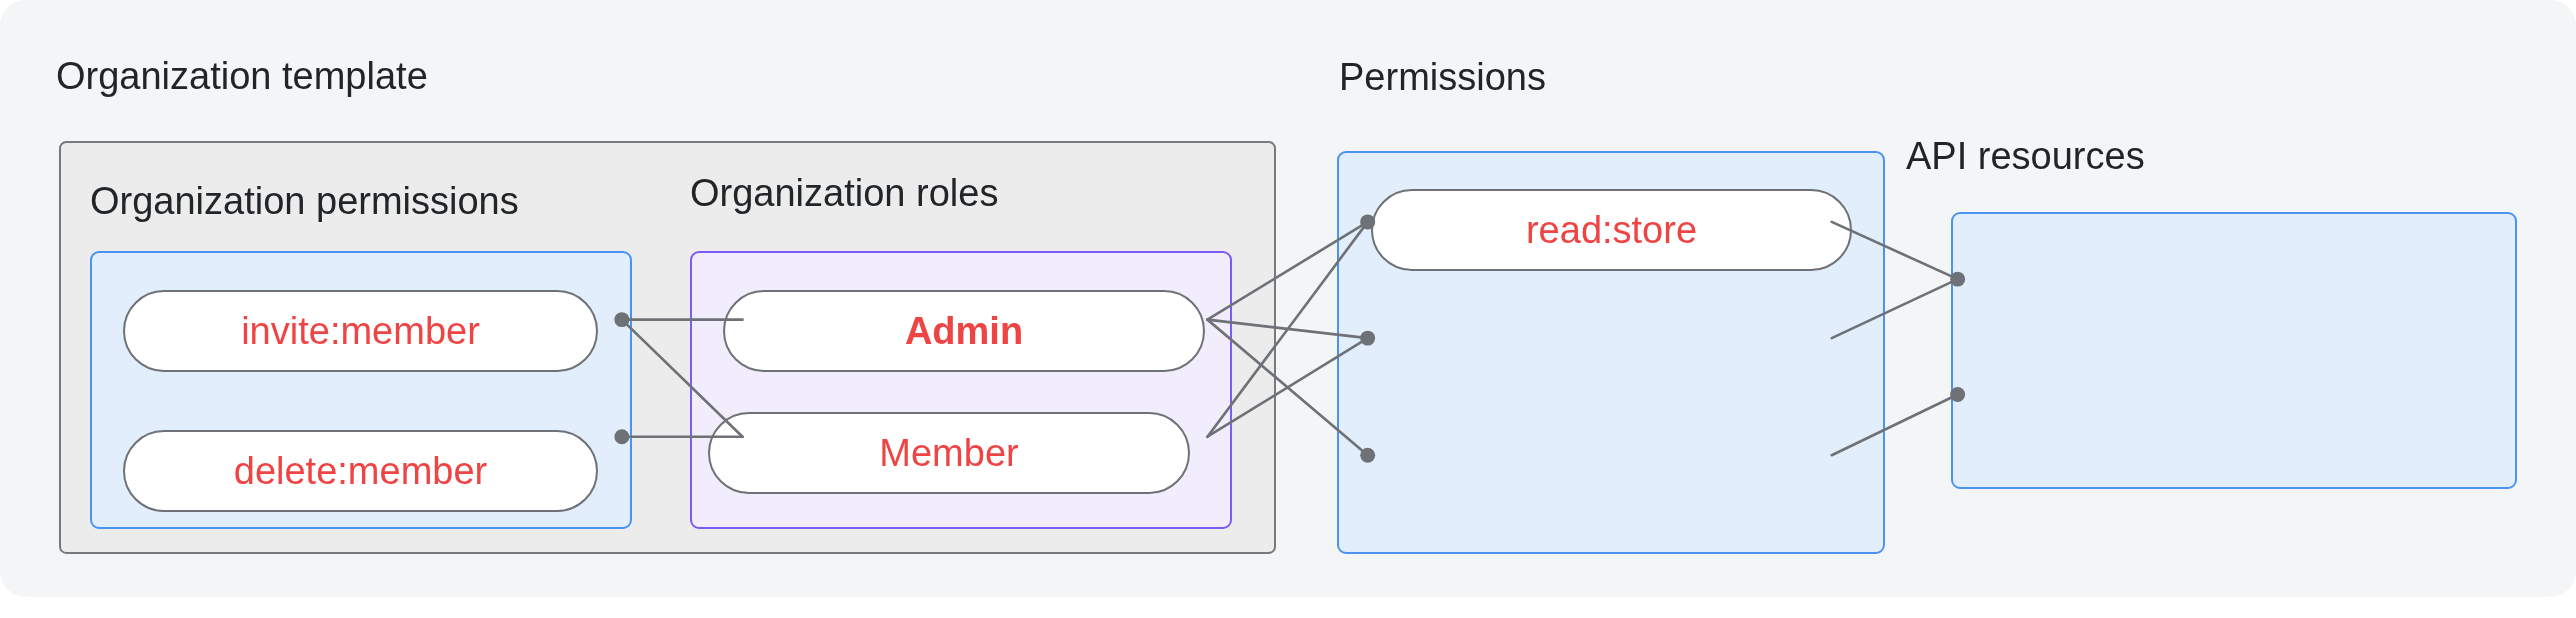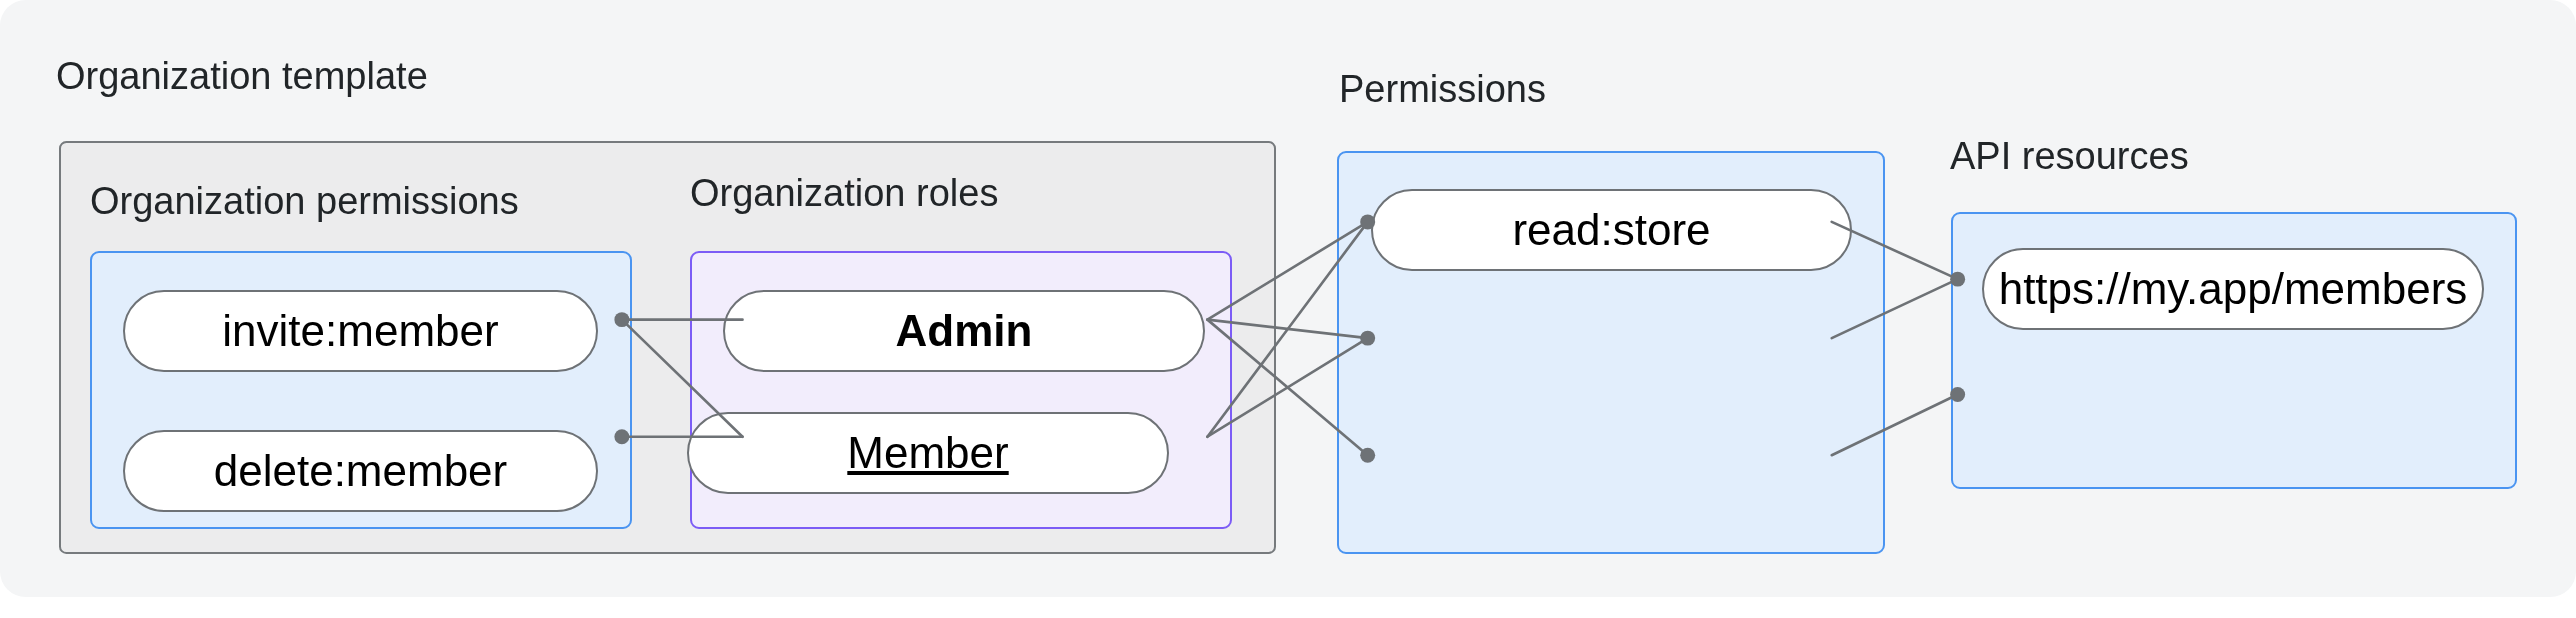--- a/index.html
+++ b/index.html
@@ -59,35 +59,35 @@
   .pill {
     position: absolute;
     box-sizing: border-box;
     height: 82px;
     background: #ffffff;
     border: 2.7px solid #6e7276;
     border-radius: 41px;
     display: flex;
     align-items: center;
     justify-content: center;
-    font-size: 44px;
+    font-size: 38px;
     font-weight: 400;
-    color: #000000;
+    color: #ef4444;
     white-space: nowrap;
   }
   #label-title            { left: 56px;   top: 57px;  }
   #label-org-permissions  { left: 90px;   top: 182px; }
   #label-org-roles        { left: 690px;  top: 174px; }
-  #label-permissions      { left: 1339px; top: 70px;  }
-  #label-api-resources    { left: 1950px; top: 137px; }
+  #label-permissions      { left: 1339px; top: 58px;  }
+  #label-api-resources    { left: 1906px; top: 137px; }
 
   #node-invite  { left: 123px;  top: 290px; width: 475px; }
   #node-delete  { left: 123px;  top: 412px; width: 475px; margin-top: 18px; }
   #node-admin   { left: 723px;  top: 290px; width: 482px; font-weight: bold; }
-  #node-member  { left: 687px;  top: 412px; width: 482px; text-decoration: underline; }
+  #node-member  { left: 708px;  top: 412px; width: 482px; }
   #node-read    { left: 1371px; top: 189px; width: 481px; }
   #node-update  { left: 1371px; top: 309px; width: 481px; }
   #node-manage  { left: 1371px; top: 431px; width: 481px; }
   #node-members { left: 1982px; top: 248px; width: 502px; }
   #node-billing { left: 1982px; top: 368px; width: 502px; }
 
   #wires {
     position: absolute;
     left: 0; top: 0;
     width: 100%; height: 100%;
@@ -109,21 +109,20 @@
   <div class="section-label" id="label-org-permissions">Organization permissions</div>
   <div class="section-label" id="label-org-roles">Organization roles</div>
   <div class="section-label" id="label-permissions">Permissions</div>
   <div class="section-label" id="label-api-resources">API resources</div>
 
   <div class="pill" id="node-invite">invite:member</div>
   <div class="pill" id="node-delete">delete:member</div>
   <div class="pill" id="node-admin">Admin</div>
   <div class="pill" id="node-member">Member</div>
   <div class="pill" id="node-read">read:store</div>
-  <div class="pill" id="node-members">https://my.app/members</div>
 
   <svg id="wires" xmlns="http://www.w3.org/2000/svg" viewBox="0 0 2823 678">
       <line x1="655" y1="363" x2="792" y2="363" stroke="#6e7276" stroke-width="3" stroke-linecap="round"></line>
       <line x1="655" y1="363" x2="792" y2="496" stroke="#6e7276" stroke-width="3" stroke-linecap="round"></line>
       <line x1="655" y1="496" x2="792" y2="496" stroke="#6e7276" stroke-width="3" stroke-linecap="round"></line>
       <line x1="1320" y1="363" x2="1502" y2="252" stroke="#6e7276" stroke-width="3" stroke-linecap="round"></line>
       <line x1="1320" y1="363" x2="1502" y2="384" stroke="#6e7276" stroke-width="3" stroke-linecap="round"></line>
       <line x1="1320" y1="363" x2="1502" y2="517" stroke="#6e7276" stroke-width="3" stroke-linecap="round"></line>
       <line x1="1320" y1="496" x2="1502" y2="252" stroke="#6e7276" stroke-width="3" stroke-linecap="round"></line>
       <line x1="1320" y1="496" x2="1502" y2="384" stroke="#6e7276" stroke-width="3" stroke-linecap="round"></line>

